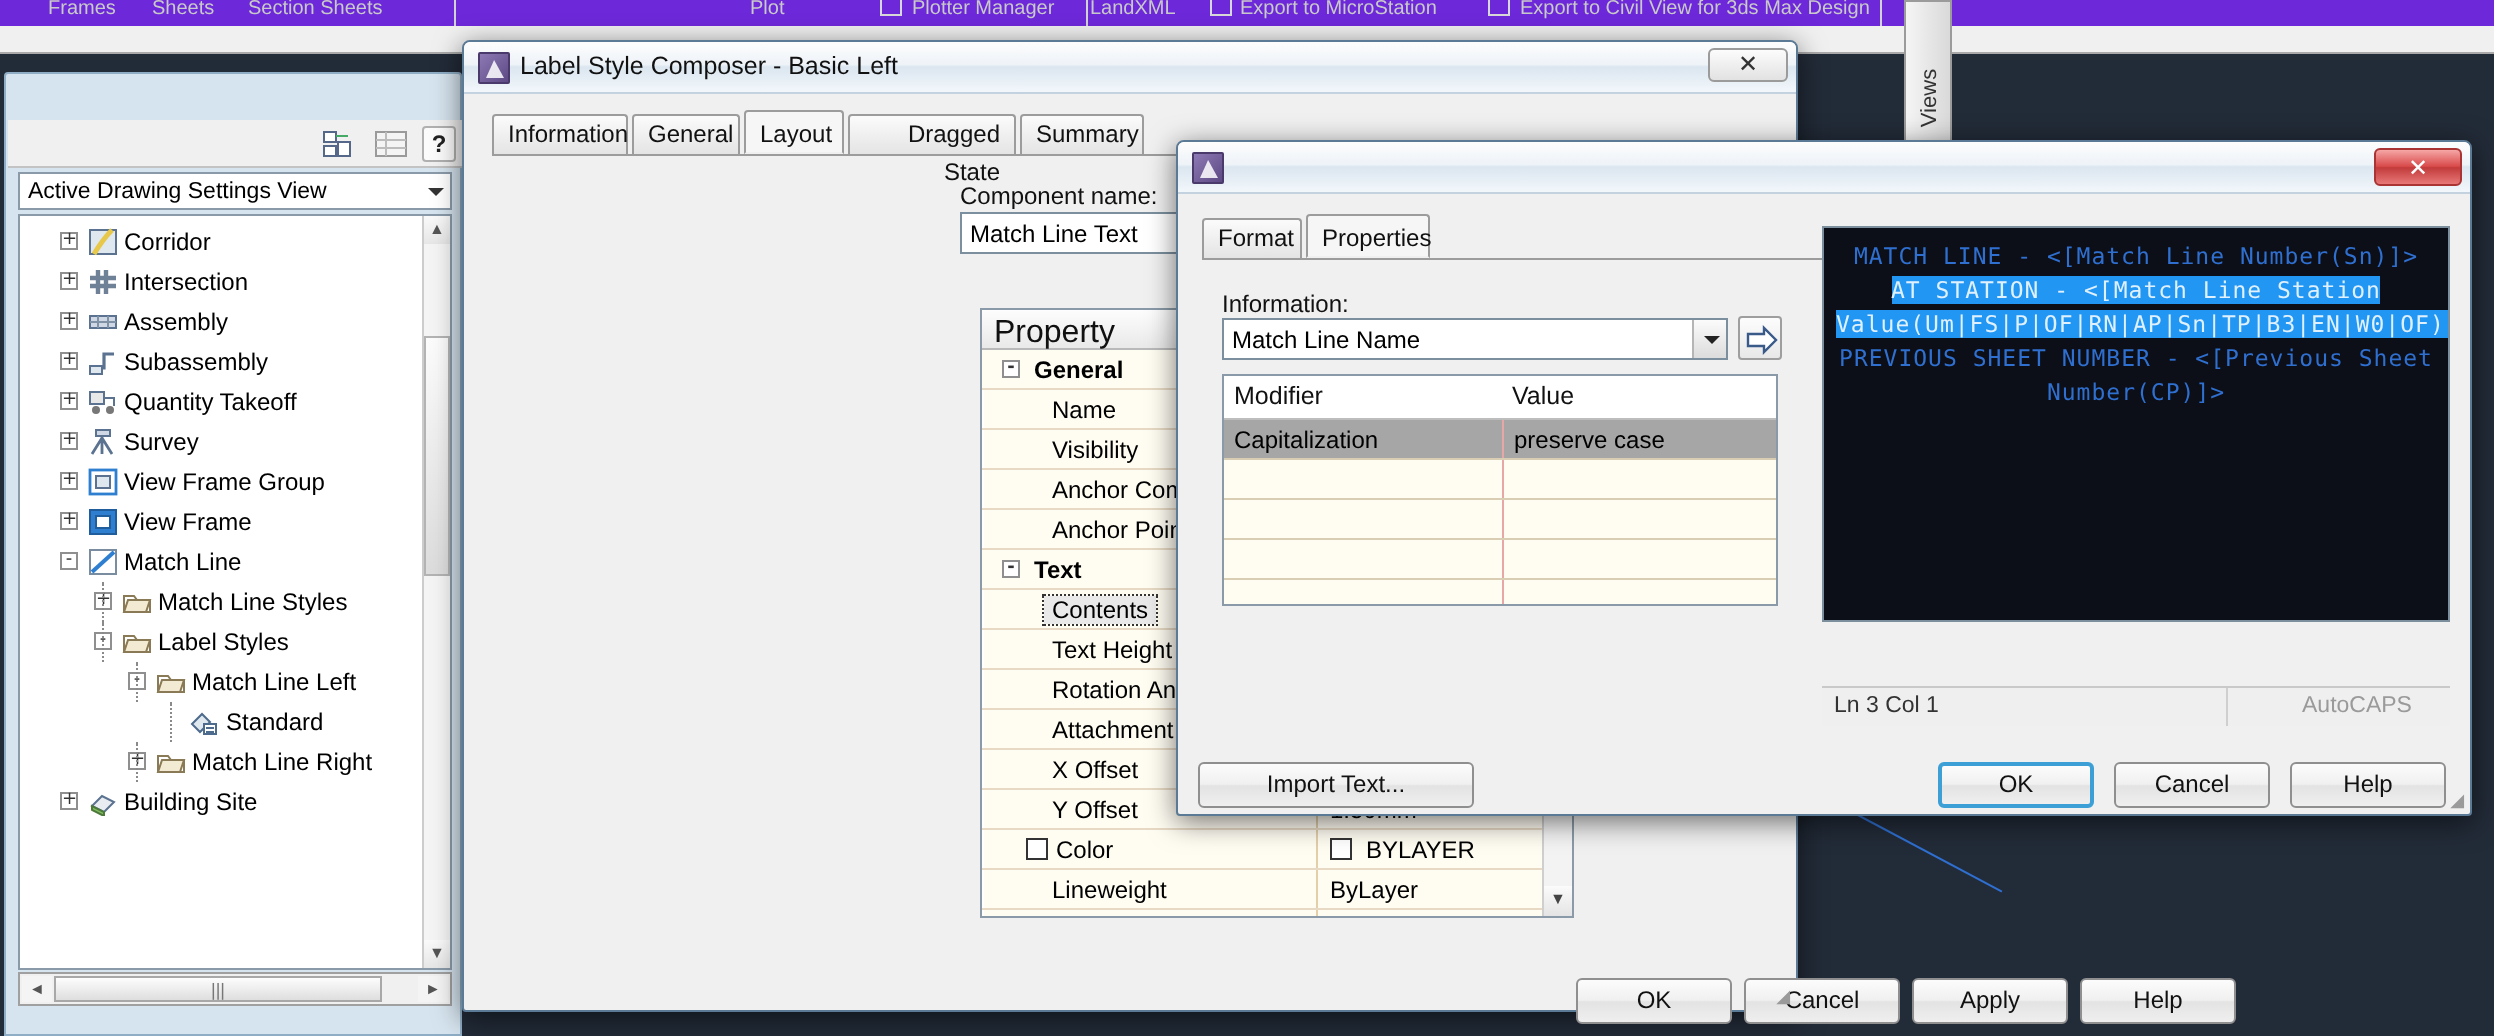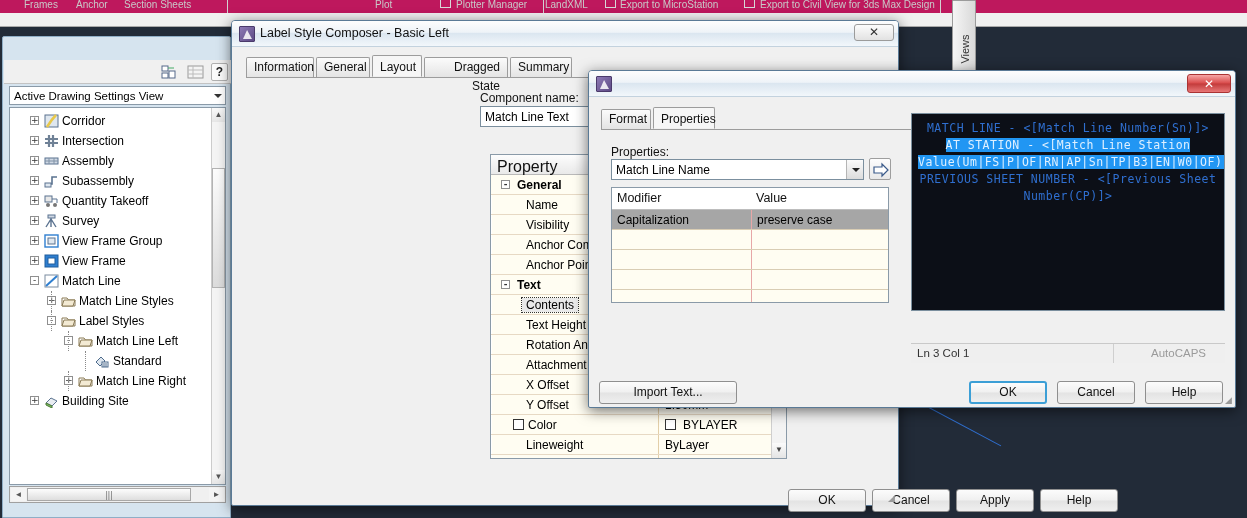--- a/index.html
+++ b/index.html
@@ -18,21 +18,21 @@
     position: absolute; left: 0; top: 26px; width: 1247px; height: 492px;
     background: #222b38;
   }
   .ribbon-strip {
     position: absolute; left: 0; top: 0; width: 1247px; height: 27px;
     background: #f0f0f0;
     border-bottom: 1px solid #a9a9a9;
   }
   .ribbon-row1 {
     position: absolute; left: 0; top: 0; width: 1247px; height: 13px;
-    background: #be185d;
+    background: #6d28d9;
     color: #c9c9c9; font-size: 10px; overflow: hidden; white-space: nowrap;
   }
   .ribbon-row1 span { position: absolute; top: -1px; }
   .ribbon-row2 {
     position: absolute; left: 0; top: 13px; width: 1247px; height: 14px;
     background: #ececec; border-top: 1px solid #dcdcdc;
     color: #6a6a6a; font-size: 10px;
   }
   .panel-divider {
     position: absolute; top: 0; width: 1px; height: 27px; background: #d2d2d2;
@@ -243,21 +243,21 @@
   <div class="acad-canvas">
     <div class="acad-line" style="left:895px;top:363px;width:120px;height:1px;transform:rotate(28deg);transform-origin:left center;"></div>
     <div class="acad-line" style="left:903px;top:367px;width:11px;height:1px;"></div>
     <div class="acad-line" style="left:908px;top:362px;width:1px;height:11px;"></div>
     <div class="acad-line" style="left:1025px;top:120px;width:1px;height:1px;"></div>
   </div>
 
   <div class="ribbon-strip">
     <div class="ribbon-row1">
       <span style="left:24px;">Frames</span>
-      <span style="left:76px;">Anchor</span>
+      <span style="left:76px;">Sheets</span>
       <span style="left:124px;">Section Sheets</span>
       <span style="left:375px;">Plot</span>
       <span style="left:440px;" class="ghost-icon"></span>
       <span style="left:456px;">Plotter Manager</span>
       <span style="left:545px;">LandXML</span>
       <span style="left:605px;" class="ghost-icon"></span>
       <span style="left:620px;">Export to MicroStation</span>
       <span style="left:744px;" class="ghost-icon"></span>
       <span style="left:760px;">Export to Civil View for 3ds Max Design</span>
       <div class="panel-divider" style="left:227px;"></div>
@@ -601,21 +601,21 @@
         <span>✕</span>
       </div>
     </div>
 
     <div class="tabstrip" style="left:12px;top:38px;width:300px;">
       <div class="tab" style="left:0px;width:50px;">Format</div>
       <div class="tab active" style="left:52px;width:62px;">Properties</div>
     </div>
     <div class="tabline" style="left:12px;top:58px;width:624px;"></div>
 
-    <div class="lbl" style="left:22px;top:74px;">Properties:</div>
+    <div class="lbl" style="left:22px;top:74px;">Information:</div>
     <div class="combo" style="left:22px;top:88px;width:253px;">
       <span>Match Line Name</span>
       <div class="cbar"></div>
     </div>
     <div class="tbtn" style="left:280px;top:87px;width:22px;height:22px;">
       <svg width="22" height="22" viewBox="0 0 22 22">
           <path d="M4 8 h8 V5 l6 6 -6 6 v-3 H4 z" fill="#fff" stroke="#3a5a8a" stroke-width="1.2"></path>
         </svg>
     </div>
 

